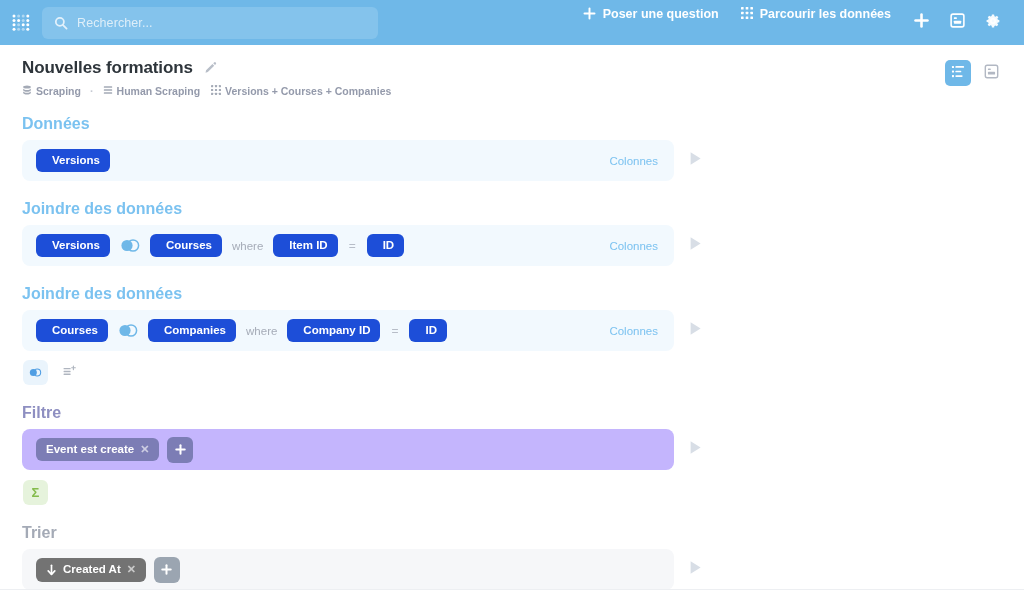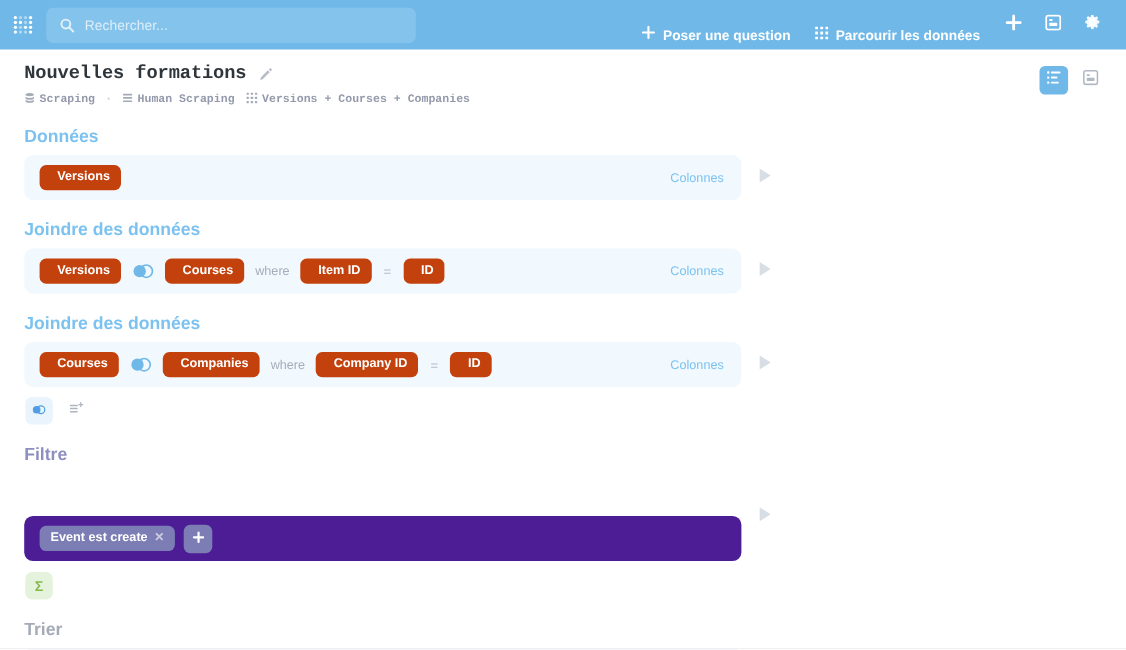--- a/index.html
+++ b/index.html
@@ -42,38 +42,37 @@
   .search-placeholder {
     color: #DDEEF9;
     font-size: 12.5px;
     letter-spacing: .1px;
   }
 
   .nav-spacer { flex: 1 1 auto; }
 
   .nav-actions { display: flex; align-items: center; gap: 0; }
   .nav-link {
-    display: flex; align-items: flex-end; gap: 7px;
+    display: flex; align-items: flex-start; gap: 7px;
     color: #ffffff;
     font-size: 12.5px;
     font-weight: 700;
     padding: 0 11px;
     height: 32px;
     white-space: nowrap;
   }
   .nav-icon-btn {
     width: 34px; height: 32px;
     display: flex; align-items: center; justify-content: center;
     margin-left: 2px;
   }
 
   
   .qheader {
     padding: 13px 20px 0 22px;
-    font-family: Liberation Mono, monospace;
   }
   .title-row { display: flex; align-items: center; gap: 10px; }
   .qtitle {
     font-size: 17px;
     font-weight: 700;
     color: #2E353B;
     letter-spacing: -.1px;
   }
   .pencil { display: flex; align-items: center; }
   .header-top { display:flex; align-items:flex-start; justify-content: space-between; }
@@ -117,21 +116,21 @@
   .step-body {
     flex: 0 0 652px;
     border-radius: 8px;
     min-height: 41px;
     display: flex;
     align-items: center;
     padding: 0 16px 0 14px;
     gap: 8px;
   }
   .body-blue   { background: #F2F9FE; }
-  .body-purple { background: #4c1d95; margin-top: 39px; }
+  .body-purple { background: #c4b5fd; }
   .body-gray   { background: #F6F7F9; }
 
   .preview-btn {
     width: 42px;
     display: flex; align-items: center; justify-content: center;
     flex: 0 0 auto;
   }
 
   
   .pill {
@@ -139,21 +138,21 @@
     font-size: 11.5px;
     font-weight: 700;
     color: #ffffff;
     display: inline-flex;
     align-items: center;
     gap: 6px;
     padding: 6px 10px;
     white-space: nowrap;
     line-height: 1;
   }
-  .pill-blue   { background: #c2410c; padding-left: 16px; }
+  .pill-blue   { background: #1d4ed8; padding-left: 16px; }
   .pill-purple { background: #7C7DB5; }
   .pill-gray   { background: #737373; }
 
   .pill-x { opacity: .62; font-size: 11px; font-weight: 700; }
   .sort-arrow { display: inline-flex; align-items: center; }
 
   .add-btn {
     width: 26px; height: 26px;
     border-radius: 6px;
     display: inline-flex; align-items: center; justify-content: center;

